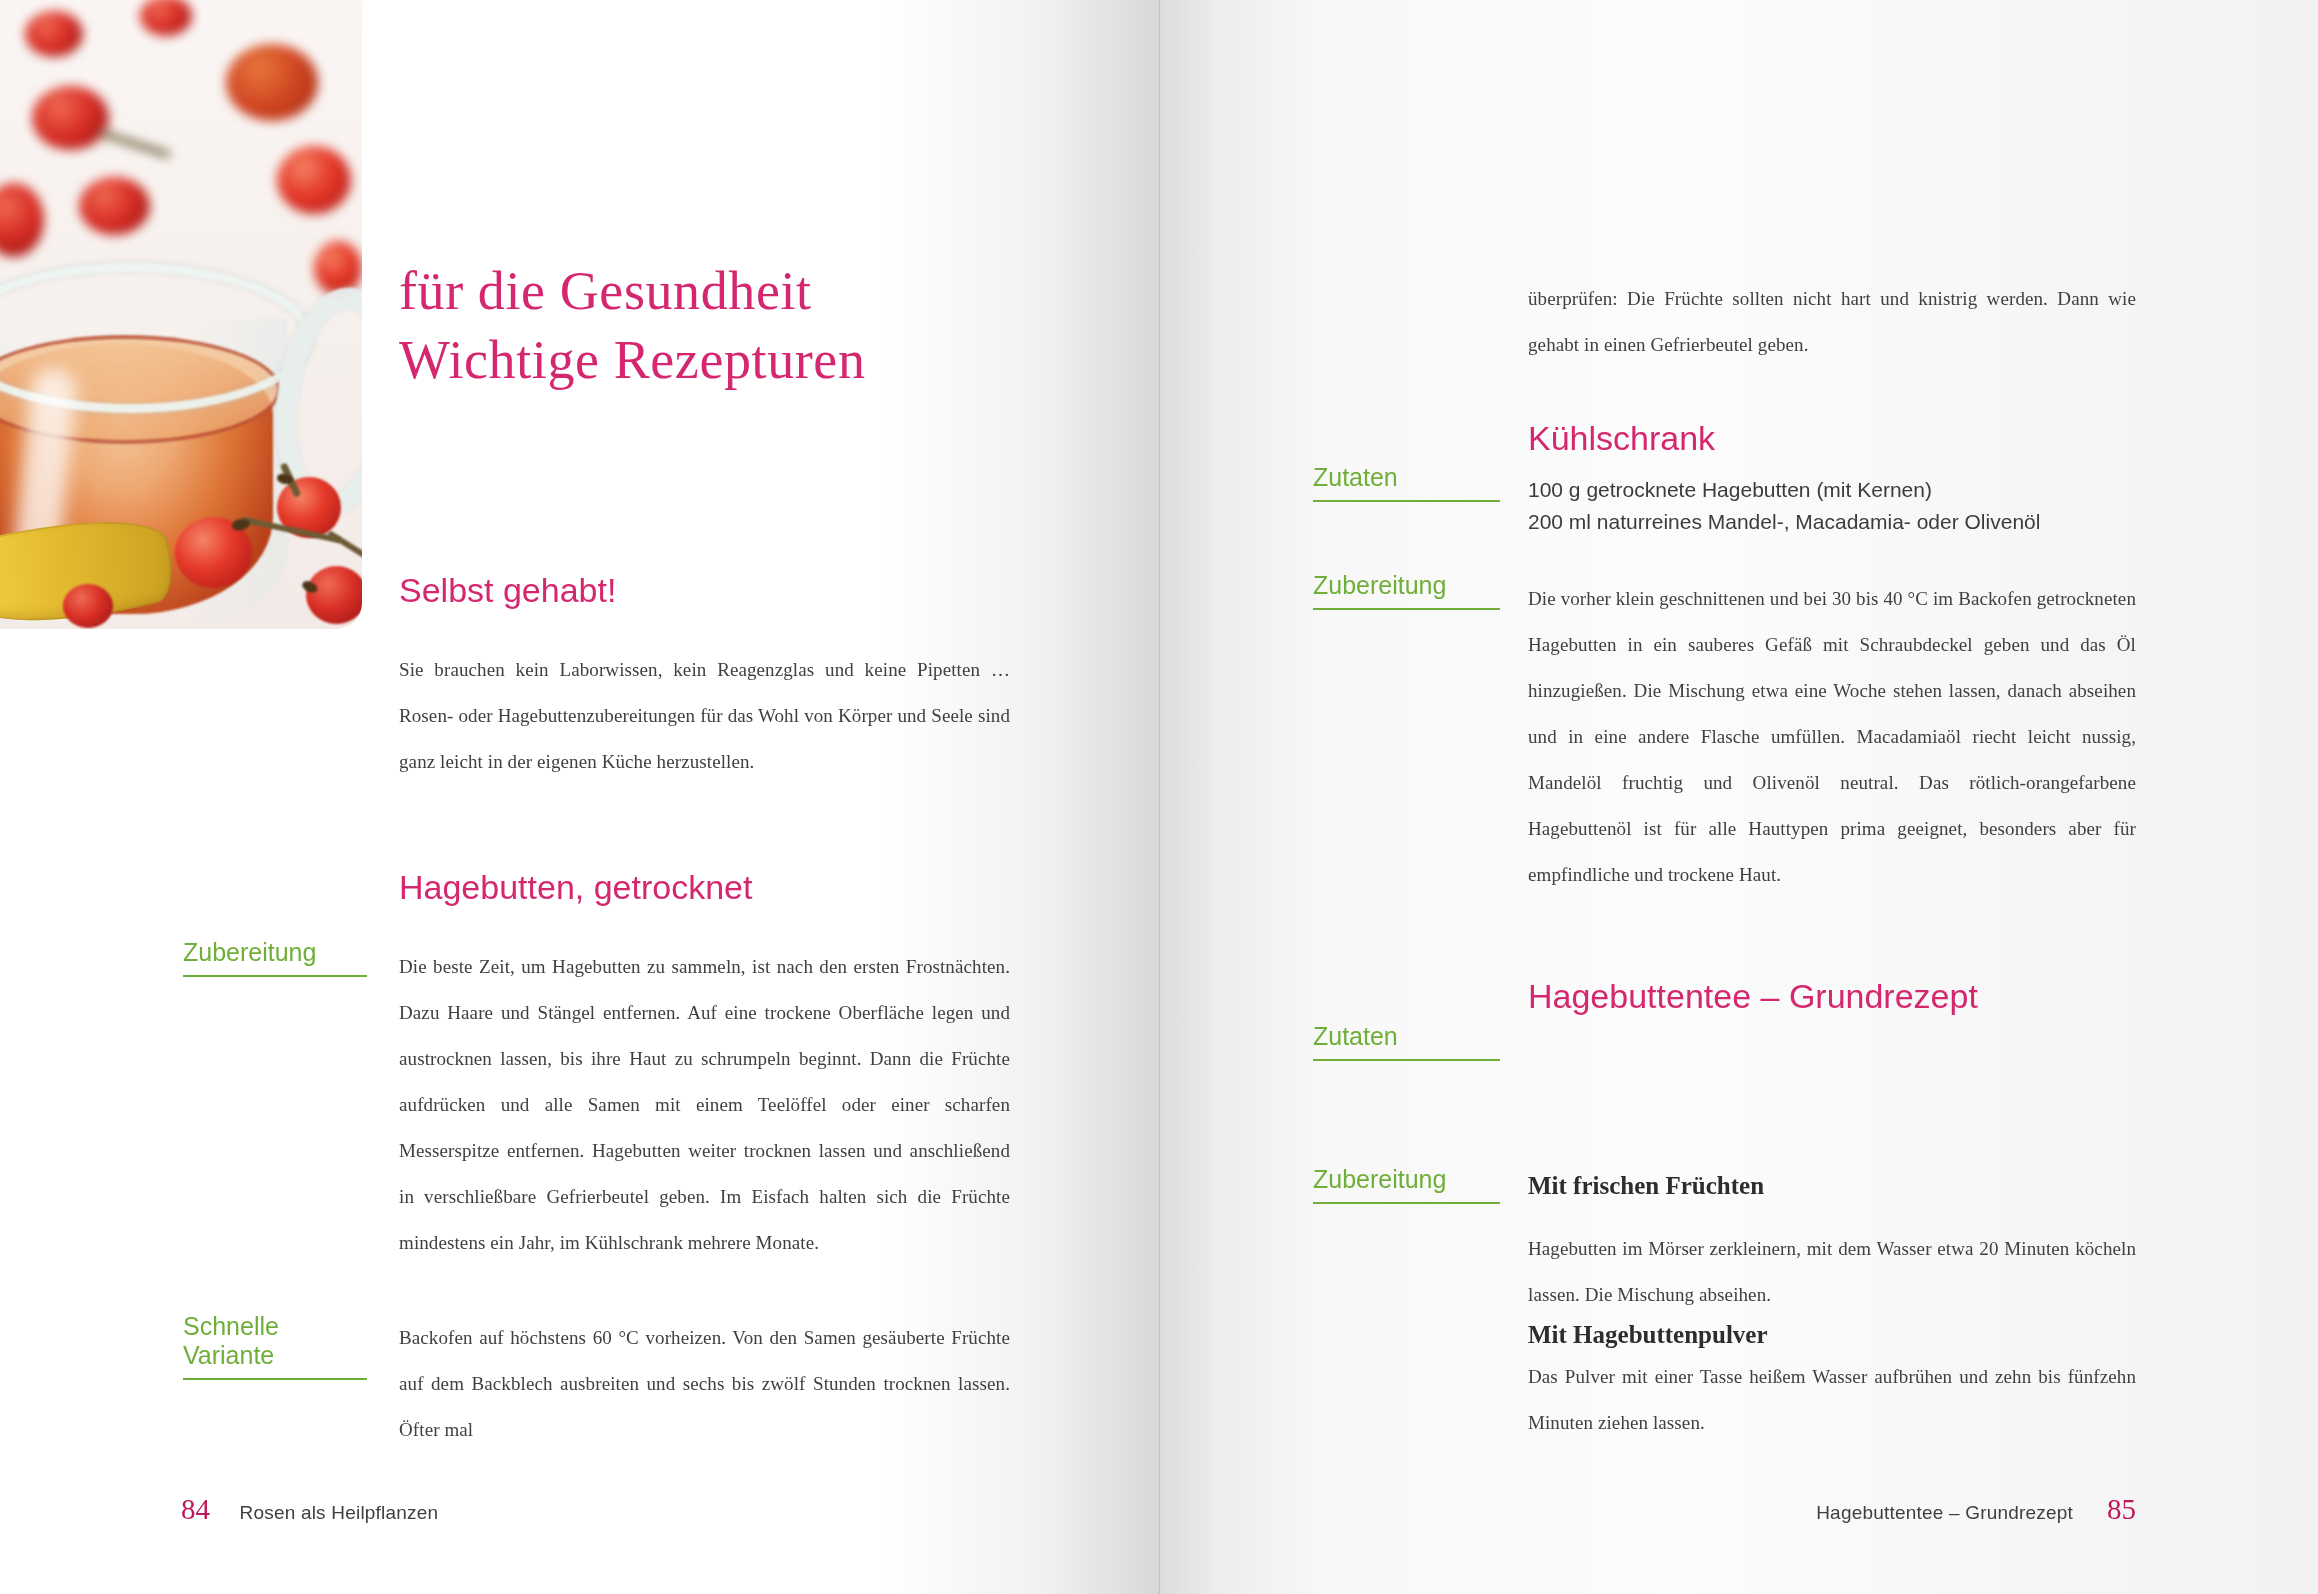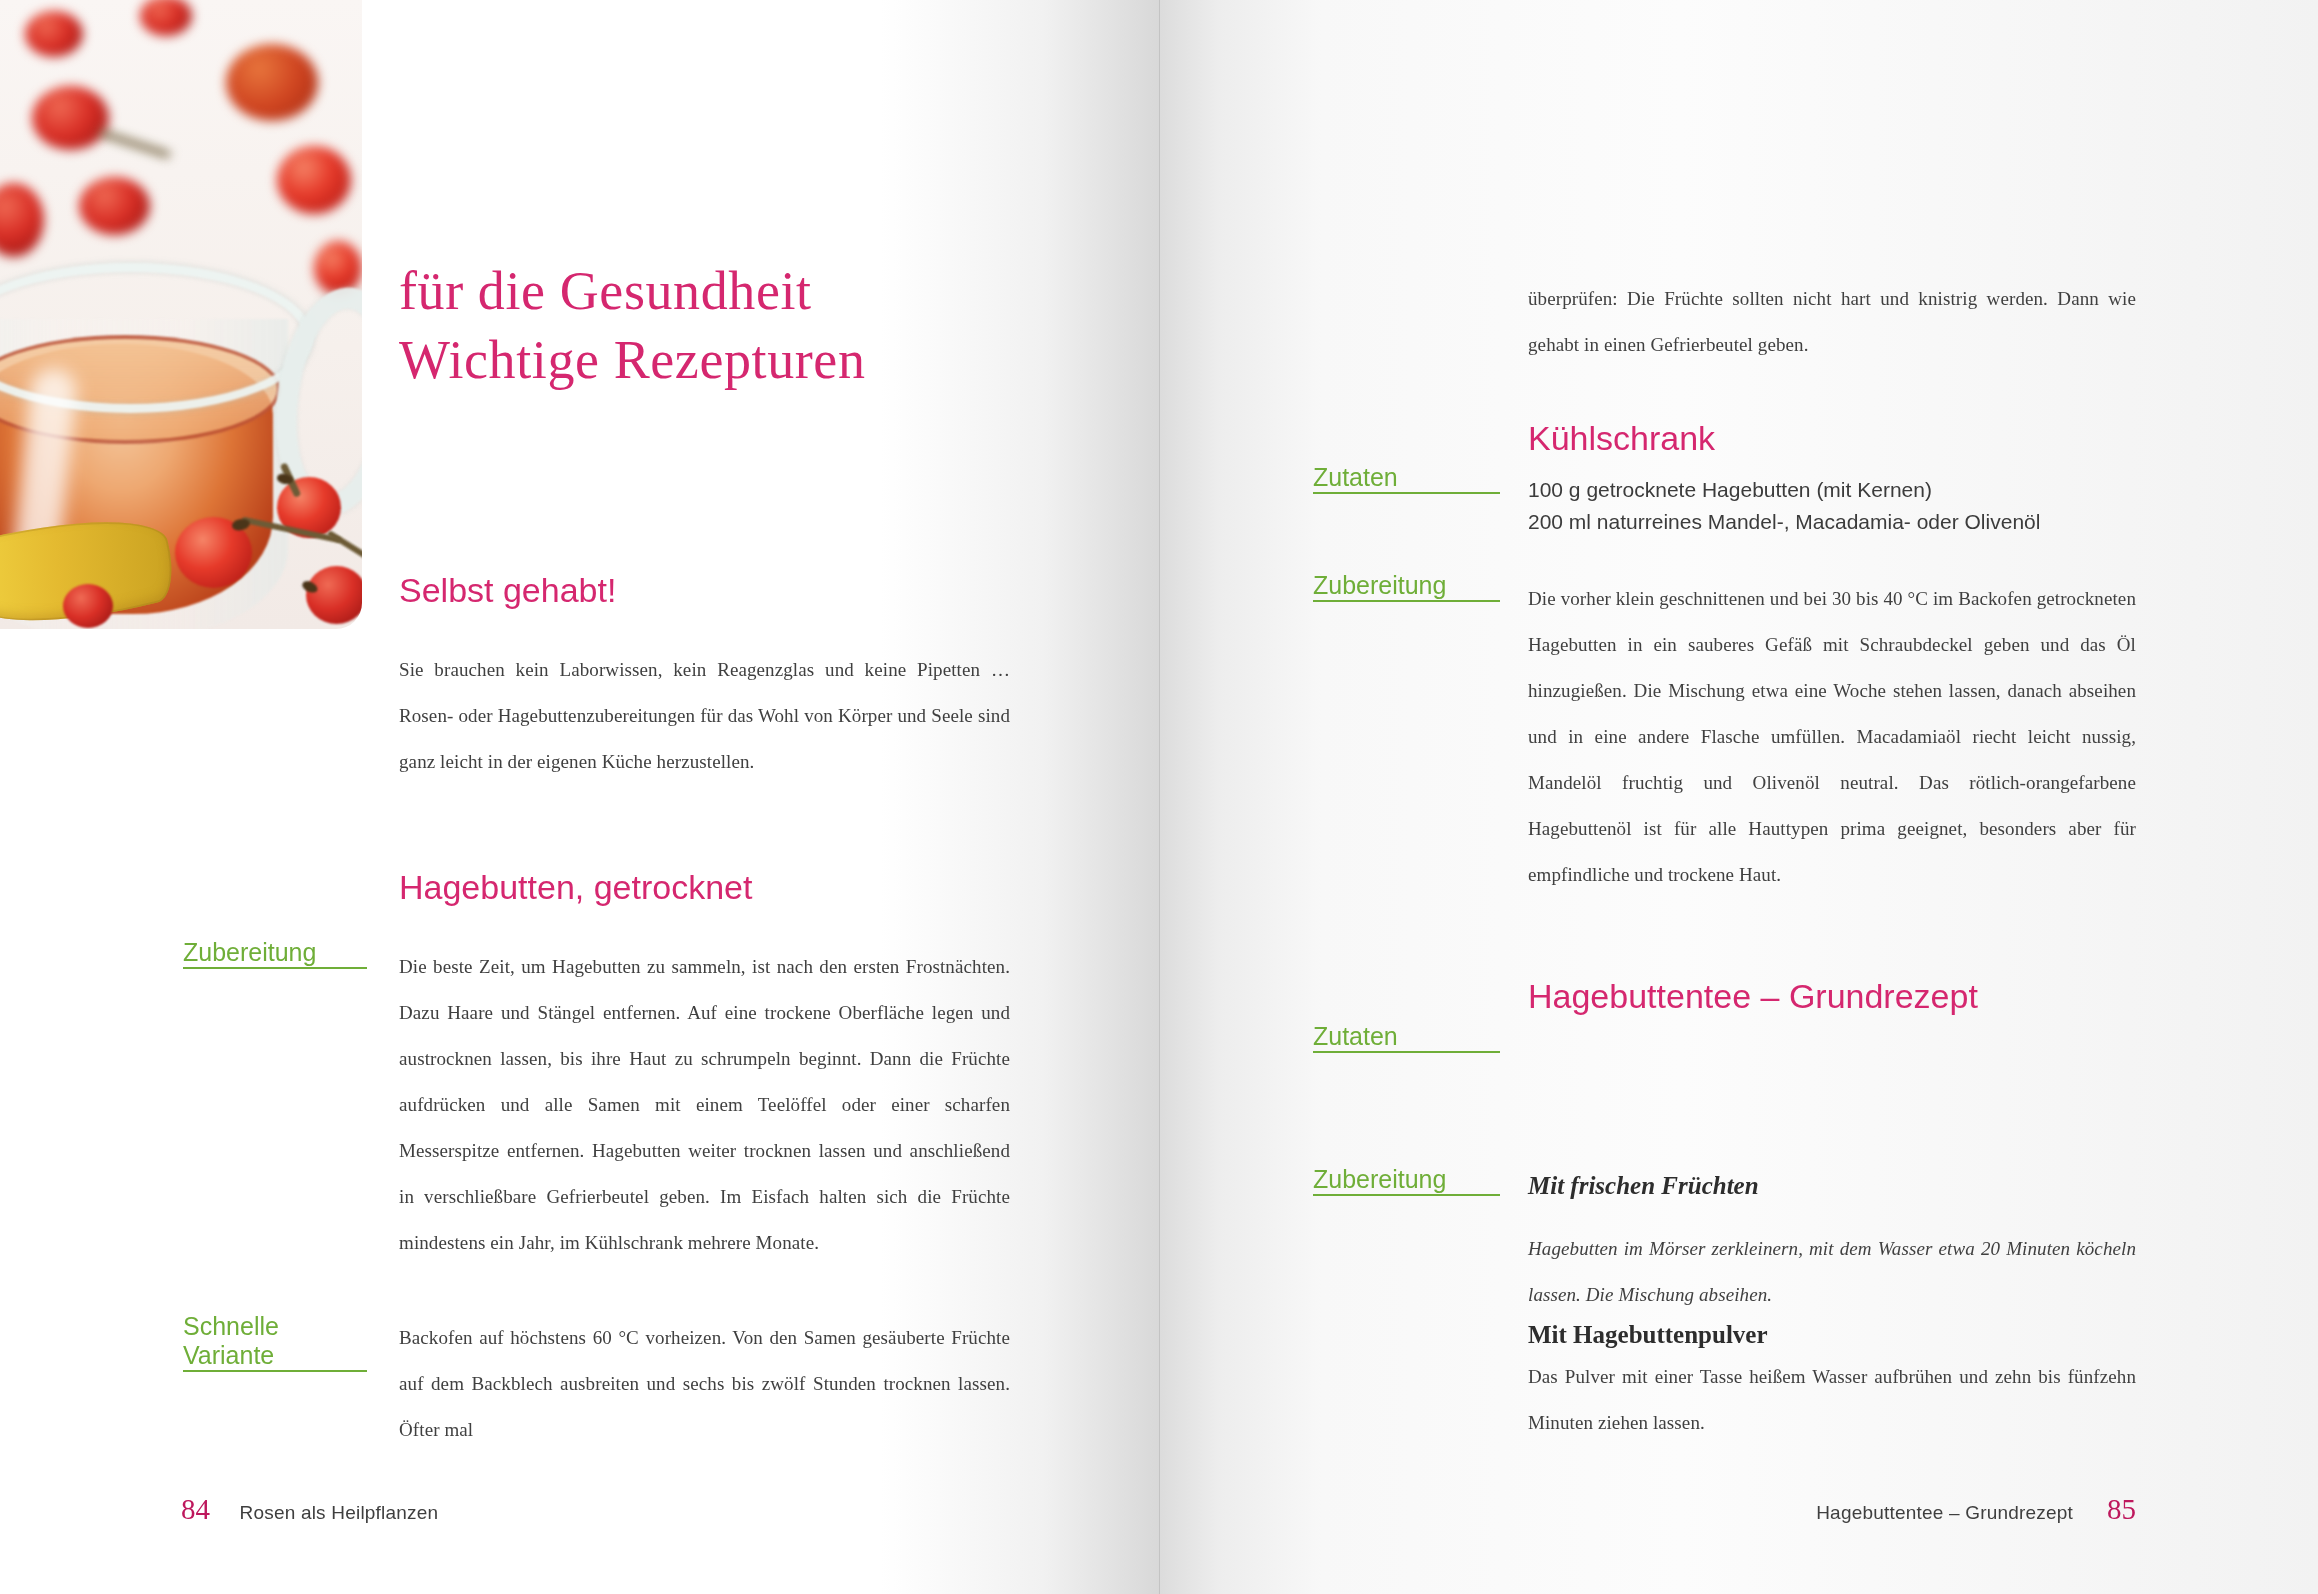--- a/index.html
+++ b/index.html
@@ -83,21 +83,21 @@
   }
   .sans-heading{
     position:absolute;
     font-family:"Liberation Sans", sans-serif;
     font-size:34px;color:#d5276f;font-weight:400;letter-spacing:0;
   }
   .side-label{
     position:absolute;
     font-family:"Liberation Sans", sans-serif;
     font-size:25px;color:#6fae38;
-    padding-bottom:0;border-bottom:2.5px solid #6fae38;
+    padding-bottom:8px;border-bottom:2.5px solid #6fae38;
   }
   .body-serif{
     position:absolute;
     font-family:"Liberation Serif", serif;
     font-size:19px;line-height:46px;color:#404040;
     text-align:justify;letter-spacing:0.1px;
   }
   .ing-sans{
     position:absolute;
     font-family:"Liberation Sans", sans-serif;
@@ -193,21 +193,21 @@
 
   <div class="side-label" style="left:1313px;top:571px;width:187px;">Zubereitung</div>
   <div class="body-serif" style="left:1528px;top:576px;width:608px;">Die vorher klein geschnittenen und bei 30 bis 40 °C im Backofen getrockneten Hagebutten in ein sauberes Gefäß mit Schraubdeckel geben und das Öl hinzugießen. Die Mischung etwa eine Woche stehen lassen, danach abseihen und in eine andere Flasche umfüllen. Macadamiaöl riecht leicht nussig, Mandelöl fruchtig und Olivenöl neutral. Das rötlich-orangefarbene Hagebuttenöl ist für alle Hauttypen prima geeignet, besonders aber für empfindliche und trockene Haut.</div>
 
   <div class="sans-heading" style="left:1528px;top:977px;">Hagebuttentee – Grundrezept</div>
 
   <div class="side-label" style="left:1313px;top:1022px;width:187px;">Zutaten</div>
 
   <div class="side-label" style="left:1313px;top:1165px;width:187px;">Zubereitung</div>
 
-  <div style="position:absolute;left:1528px;top:1167px;width:608px;font-style:italic;">
+  <div style="position:absolute;left:1528px;top:1167px;width:608px;">
     <div class="variant-title">Mit frischen Früchten</div>
     <div class="body-serif" style="position:static;margin-top:21px;">Hagebutten im Mörser zerkleinern, mit dem Wasser etwa 20 Minuten köcheln lassen. Die Mischung abseihen.</div>
   </div>
 
   <div style="position:absolute;left:1528px;top:1316px;width:608px;">
     <div class="variant-title">Mit Hagebuttenpulver</div>
     <div class="body-serif" style="position:static;">Das Pulver mit einer Tasse heißem Wasser aufbrühen und zehn bis fünfzehn Minuten ziehen lassen.</div>
   </div>
 
   <div class="footer" style="right:183px;top:1493px;gap:34px;">

